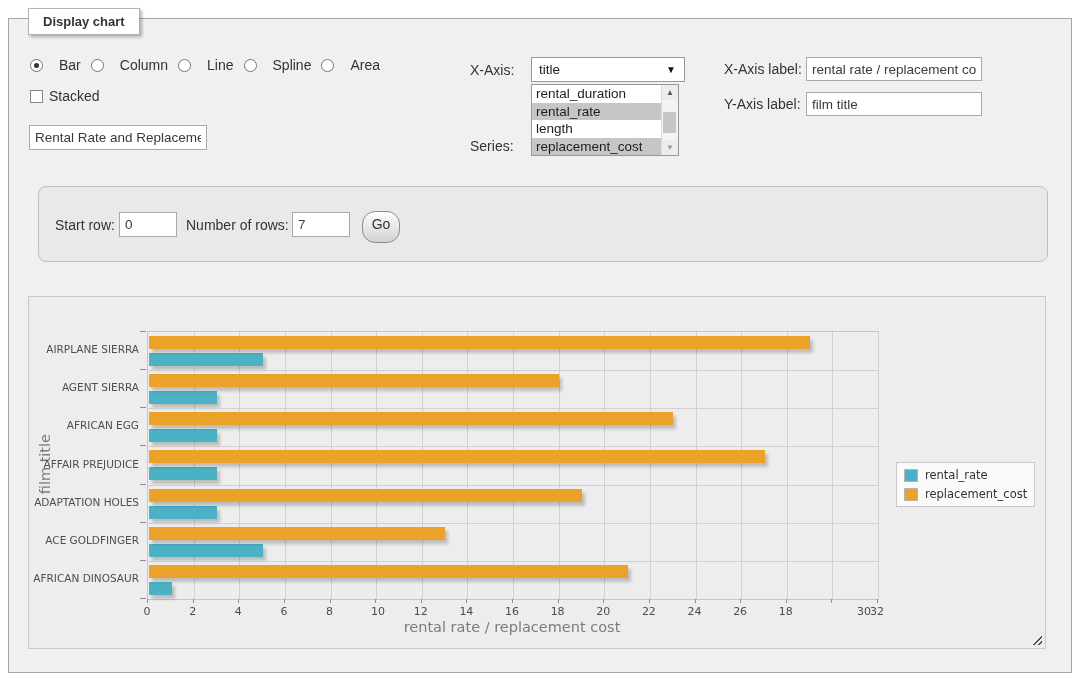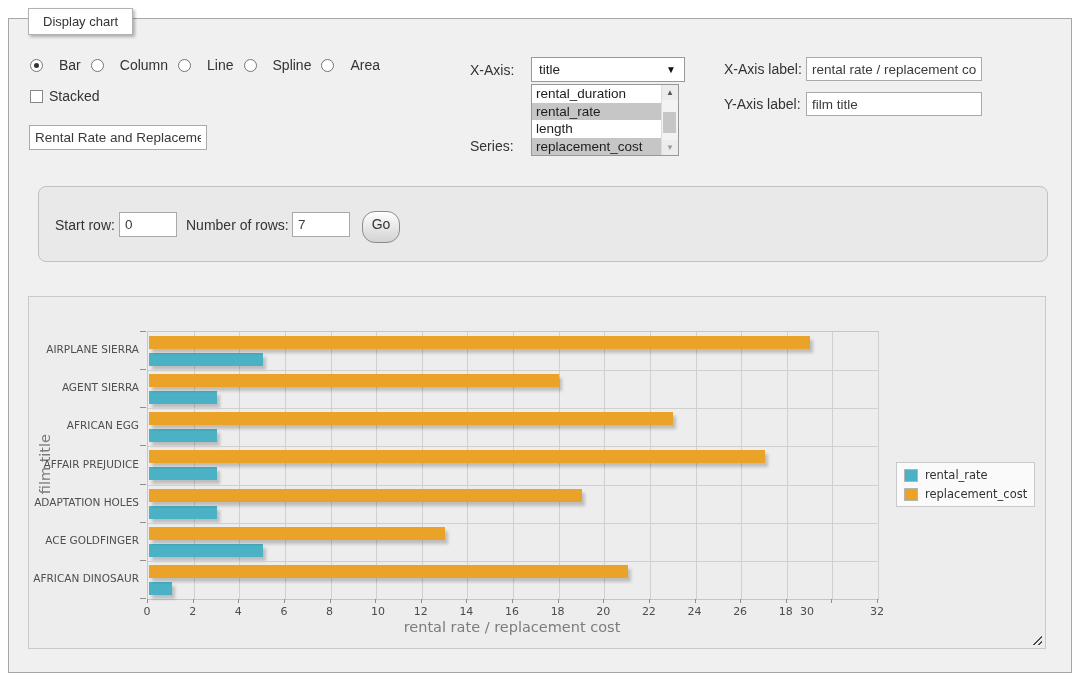--- a/index.html
+++ b/index.html
@@ -4,21 +4,21 @@
 <style>
   html,body { margin:0; padding:0; background:#fff; }
   .page { position:relative; width:1081px; height:681px; background:#fff;
           font-family:"Liberation Sans", sans-serif; overflow:hidden; }
 
   
   .fieldset { position:absolute; left:8px; top:18px; width:1064px; height:655px;
               background:#f0f0f0; border:1px solid #a6a6a6; box-sizing:border-box; }
   .legendbox { position:absolute; left:28px; top:8px; height:25px; padding:0 14px;
                background:#fff; border:1px solid #b2b2b2; box-shadow:2px 2px 3px rgba(0,0,0,0.28);
-               font-weight:normal; font-size:13px; color:#333; line-height:25px; z-index:3; }
+               font-weight:bold; font-size:13px; color:#333; line-height:25px; z-index:3; }
 
   .lbl { position:absolute; font-size:14px; color:#333; white-space:nowrap; }
 
   
   .radio-group { position:absolute; left:30px; top:57px; display:flex; align-items:center;
                  gap:10px; font-size:14px; color:#333; }
   .radio-item { display:flex; align-items:center; gap:16px; }
   .radio { width:13px; height:13px; border-radius:50%; border:1px solid #757575; background:#fff;
            position:relative; box-sizing:border-box; flex:0 0 auto; }
   .radio.checked::after { content:""; position:absolute; left:3px; top:3px; width:5px; height:5px;
@@ -231,21 +231,21 @@
       <div class="xtick" style="left: 574.25px;">20</div>
       <div class="xtickmark" style="left: 619.875px;"></div>
       <div class="xtick" style="left: 619.875px;">22</div>
       <div class="xtickmark" style="left: 665.5px;"></div>
       <div class="xtick" style="left: 665.5px;">24</div>
       <div class="xtickmark" style="left: 711.125px;"></div>
       <div class="xtick" style="left: 711.125px;">26</div>
       <div class="xtickmark" style="left: 756.75px;"></div>
       <div class="xtick" style="left: 756.75px;">18</div>
       <div class="xtickmark" style="left: 802.375px;"></div>
-      <div class="xtick" style="left: 778px;">30</div>
+      <div class="xtick" style="left: 835px;">30</div>
       <div class="xtickmark" style="left: 848px;"></div>
       <div class="xtick" style="left: 848px;">32</div>
       <div class="ytickmark" style="top: 34px;"></div>
       <div class="cat-label" style="top: 46.0714px;">AIRPLANE SIERRA</div>
       <div class="ytickmark" style="top: 72.1429px;"></div>
       <div class="cat-label" style="top: 84.2143px;">AGENT SIERRA</div>
       <div class="ytickmark" style="top: 110.286px;"></div>
       <div class="cat-label" style="top: 122.357px;">AFRICAN EGG</div>
       <div class="ytickmark" style="top: 148.429px;"></div>
       <div class="cat-label" style="top: 160.5px;">AFFAIR PREJUDICE</div>

